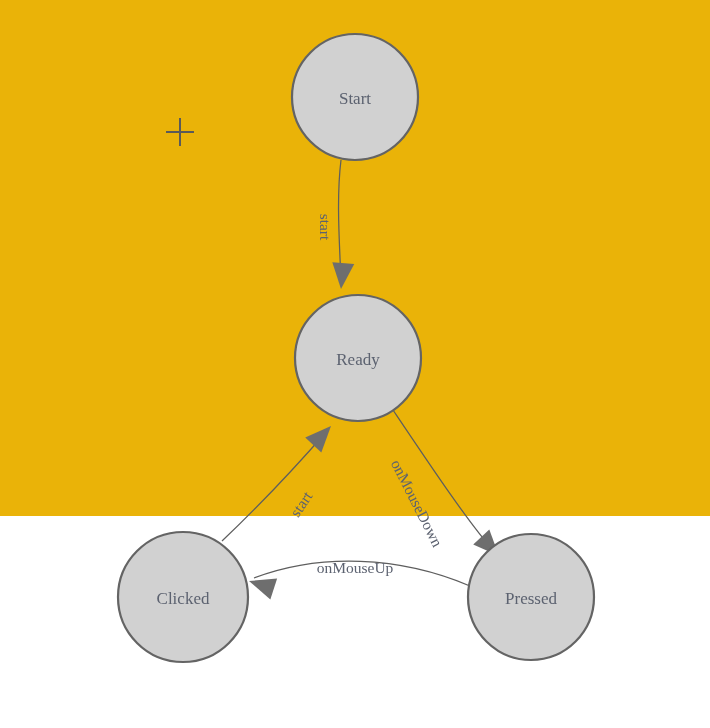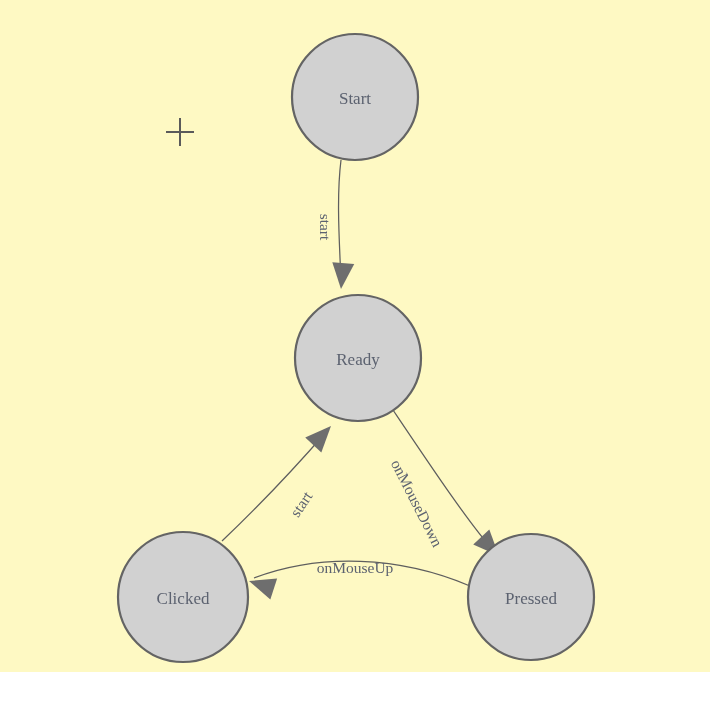--- a/index.html
+++ b/index.html
@@ -9,22 +9,22 @@
   }
   body {
     width: 710px;
     height: 728px;
     overflow: hidden;
     font-family: "Liberation Serif", "DejaVu Serif", serif;
   }
   #diagram-canvas {
     position: relative;
     width: 710px;
-    height: 672px;
-    background: #fef9c3;
+    height: 516px;
+    background: #eab308;
   }
   svg.graph {
     position: absolute;
     top: 0;
     left: 0;
     width: 710px;
     height: 728px;
     display: block;
   }
   .node-circle {

